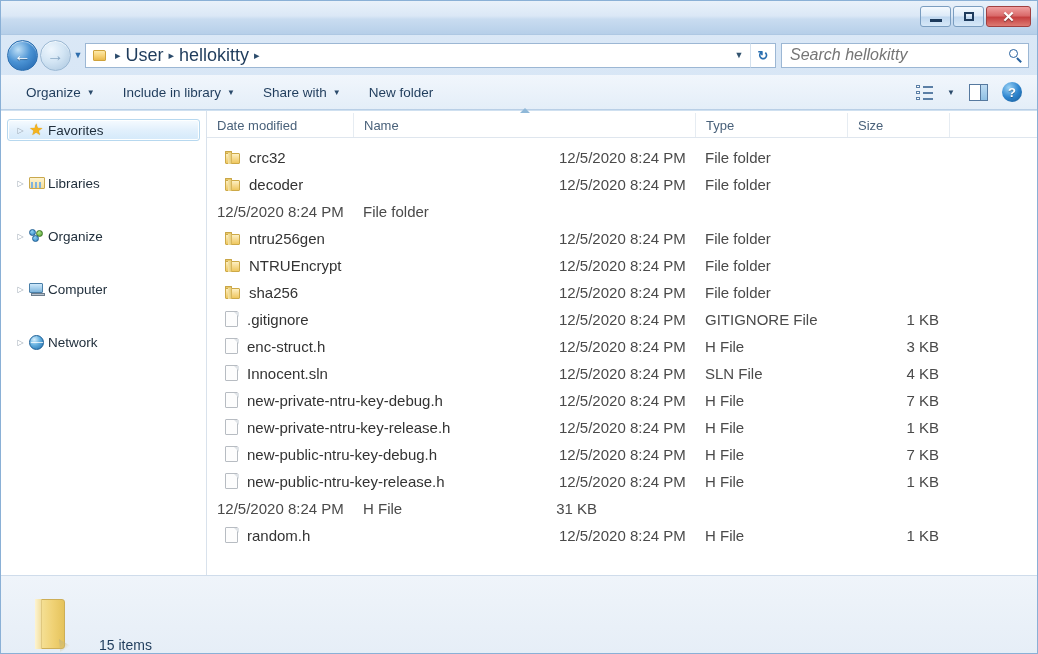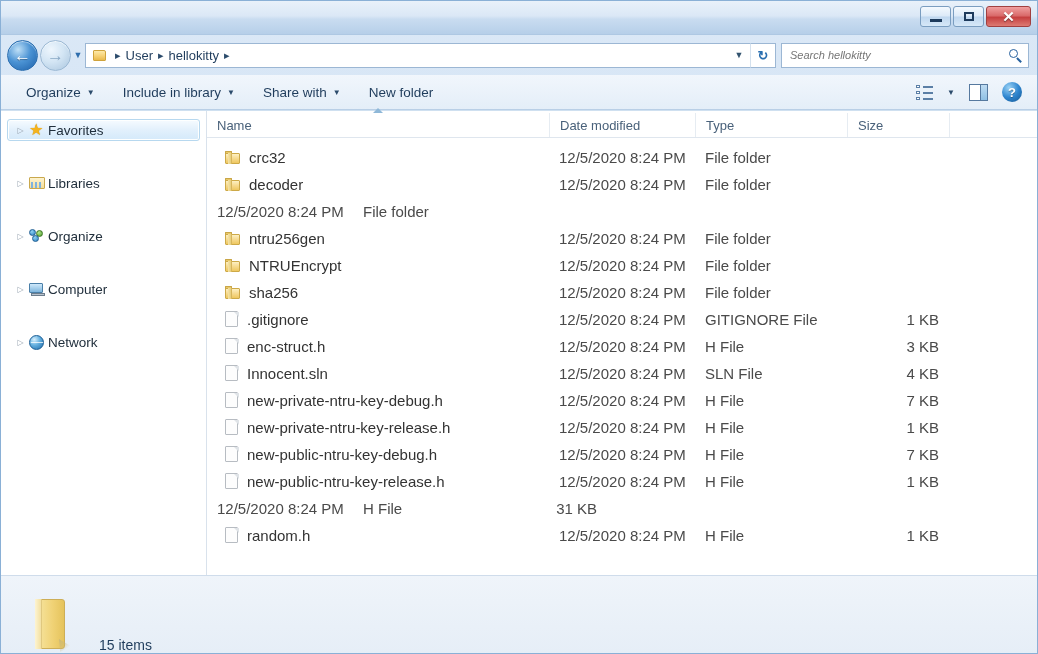--- a/index.html
+++ b/index.html
@@ -109,21 +109,21 @@
     width: 16px; height: 14px; margin: 0 2px 0 2px;
     flex: 0 0 auto; position: relative;
   }
   .crumb-folder .fbody {
     position: absolute; left: 1px; top: 2px; width: 13px; height: 11px;
     background: linear-gradient(to bottom, #fde9a8 0%, #f6d175 55%, #e8b94c 100%);
     border: 1px solid #cfa33c; border-radius: 1px 2px 1px 1px;
   }
   .crumb-sep { color: #2b4b6b; font-size: 11px; padding: 0 5px; flex: 0 0 auto; }
   .crumb-txt {
-    font-size: 13px; color: #1f3c5c; white-space: nowrap; flex: 0 0 auto;
+    font-size: 18px; color: #1f3c5c; white-space: nowrap; flex: 0 0 auto;
   }
   .addr-drop {
     width: 22px; height: 23px; flex: 0 0 auto;
     display: flex; align-items: center; justify-content: center;
     color: #33536f; font-size: 9px;
   }
   .refresh {
     width: 26px; height: 25px; flex: 0 0 auto;
     background: #fff;
     border: 1px solid #9cb7d4; border-left: 1px solid #d4e1ee;
@@ -134,21 +134,21 @@
     width: 248px; height: 25px; flex: 0 0 auto;
     margin-left: 5px;
     background: #fff;
     border: 1px solid #9cb7d4;
     display: flex; align-items: center;
     padding: 0 4px 0 8px;
   }
   .searchbox input {
     flex: 1 1 auto; border: none; outline: none;
     font-family: "Liberation Sans", sans-serif;
-    font-size: 11px; font-style: italic; color: #7b7b7b;
+    font-size: 16px; font-style: italic; color: #7b7b7b;
     background: transparent; min-width: 0;
   }
   .search-ico {
     width: 17px; height: 17px; flex: 0 0 auto;
     position: relative;
   }
   .search-ico .ring {
     position: absolute; left: 2px; top: 2px;
     width: 9px; height: 9px; border: 1.6px solid #27619e; border-radius: 50%;
   }
@@ -532,22 +532,22 @@
         <span class="navtri">▷</span>
         <span class="navico">
             <span class="ico-net"></span>
           </span>
         <span class="navlabel">Network</span>
       </div>
     </div>
 
     <div class="list">
       <div class="colhead">
+        <div class="col c-date">Date modified</div>
         <div class="col c-name sorted">Name</div>
-        <div class="col c-date">Date modified</div>
         <div class="col c-type">Type</div>
         <div class="col c-size">Size</div>
         <div class="c-rest"></div>
       </div>
       <div class="rows" id="rows">
           <div class="row">
             <div class="cell name">
               <span class="ico-folder">
                 <span class="tab"></span>
                 <span class="bdy"></span>

